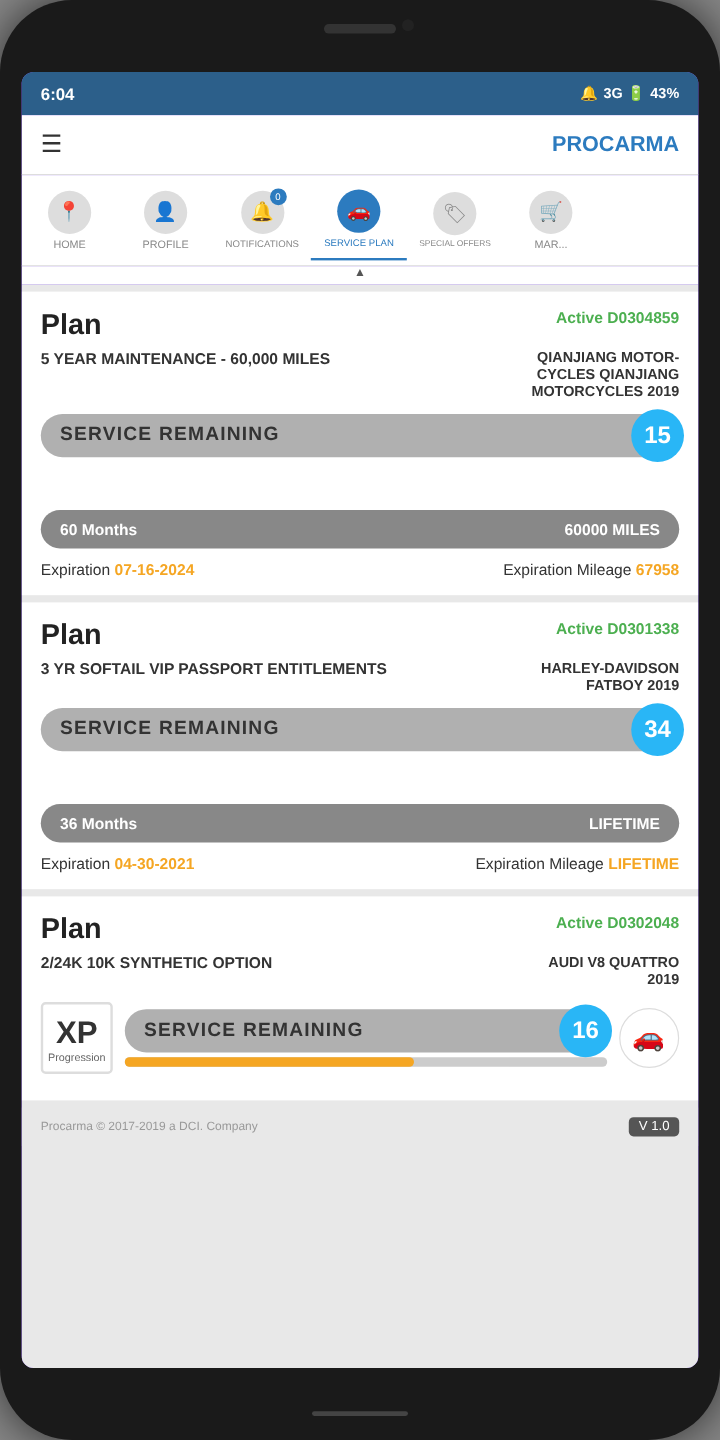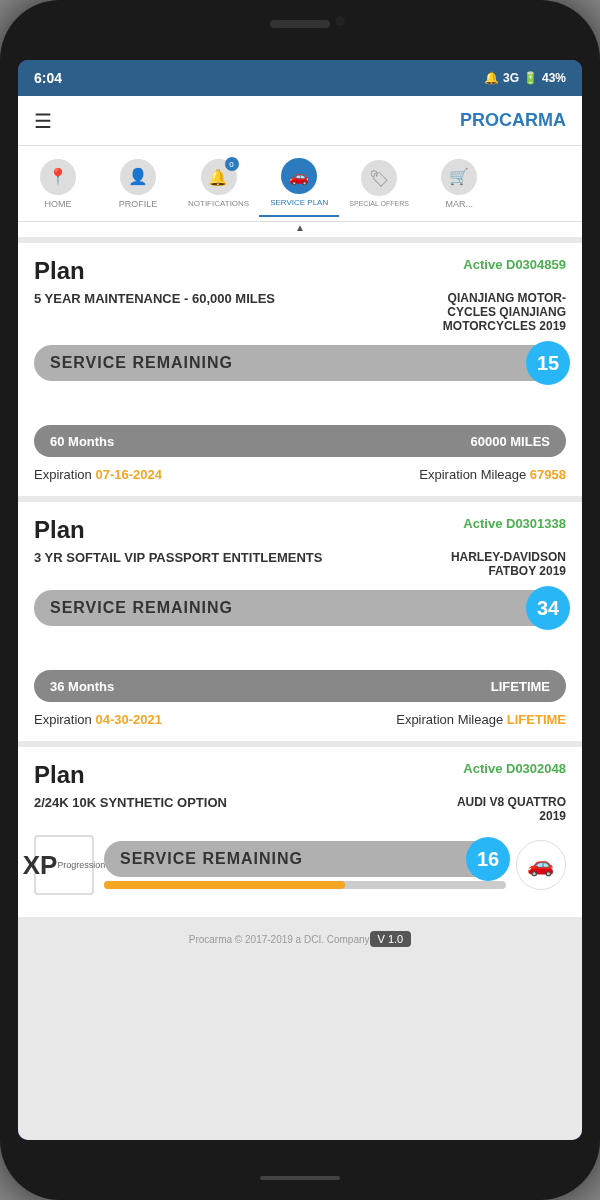--- a/index.html
+++ b/index.html
@@ -260,21 +260,21 @@
       gap: 10px;
       margin-bottom: 8px;
     }
     .xp-box {
       background: white;
       border: 2px solid #ddd;
       border-radius: 4px;
       width: 60px;
       height: 60px;
       display: flex;
-      flex-direction: row;
+      flex-direction: column;
       align-items: center;
       justify-content: center;
     }
     .xp-text {
       font-size: 26px;
       font-weight: bold;
       color: #333;
     }
     .xp-sub {
       font-size: 9px;
@@ -292,21 +292,21 @@
       display: flex;
       align-items: center;
       justify-content: center;
       font-size: 22px;
     }
     
     .app-footer {
       background: #e8e8e8;
       padding: 8px 16px;
       display: flex;
-      justify-content: center;
+      justify-content: space-between;
       align-items: center;
     }
     .footer-text {
       font-size: 10px;
       color: #999;
     }
     .version-badge {
       background: #555;
       color: white;
       font-size: 11px;

